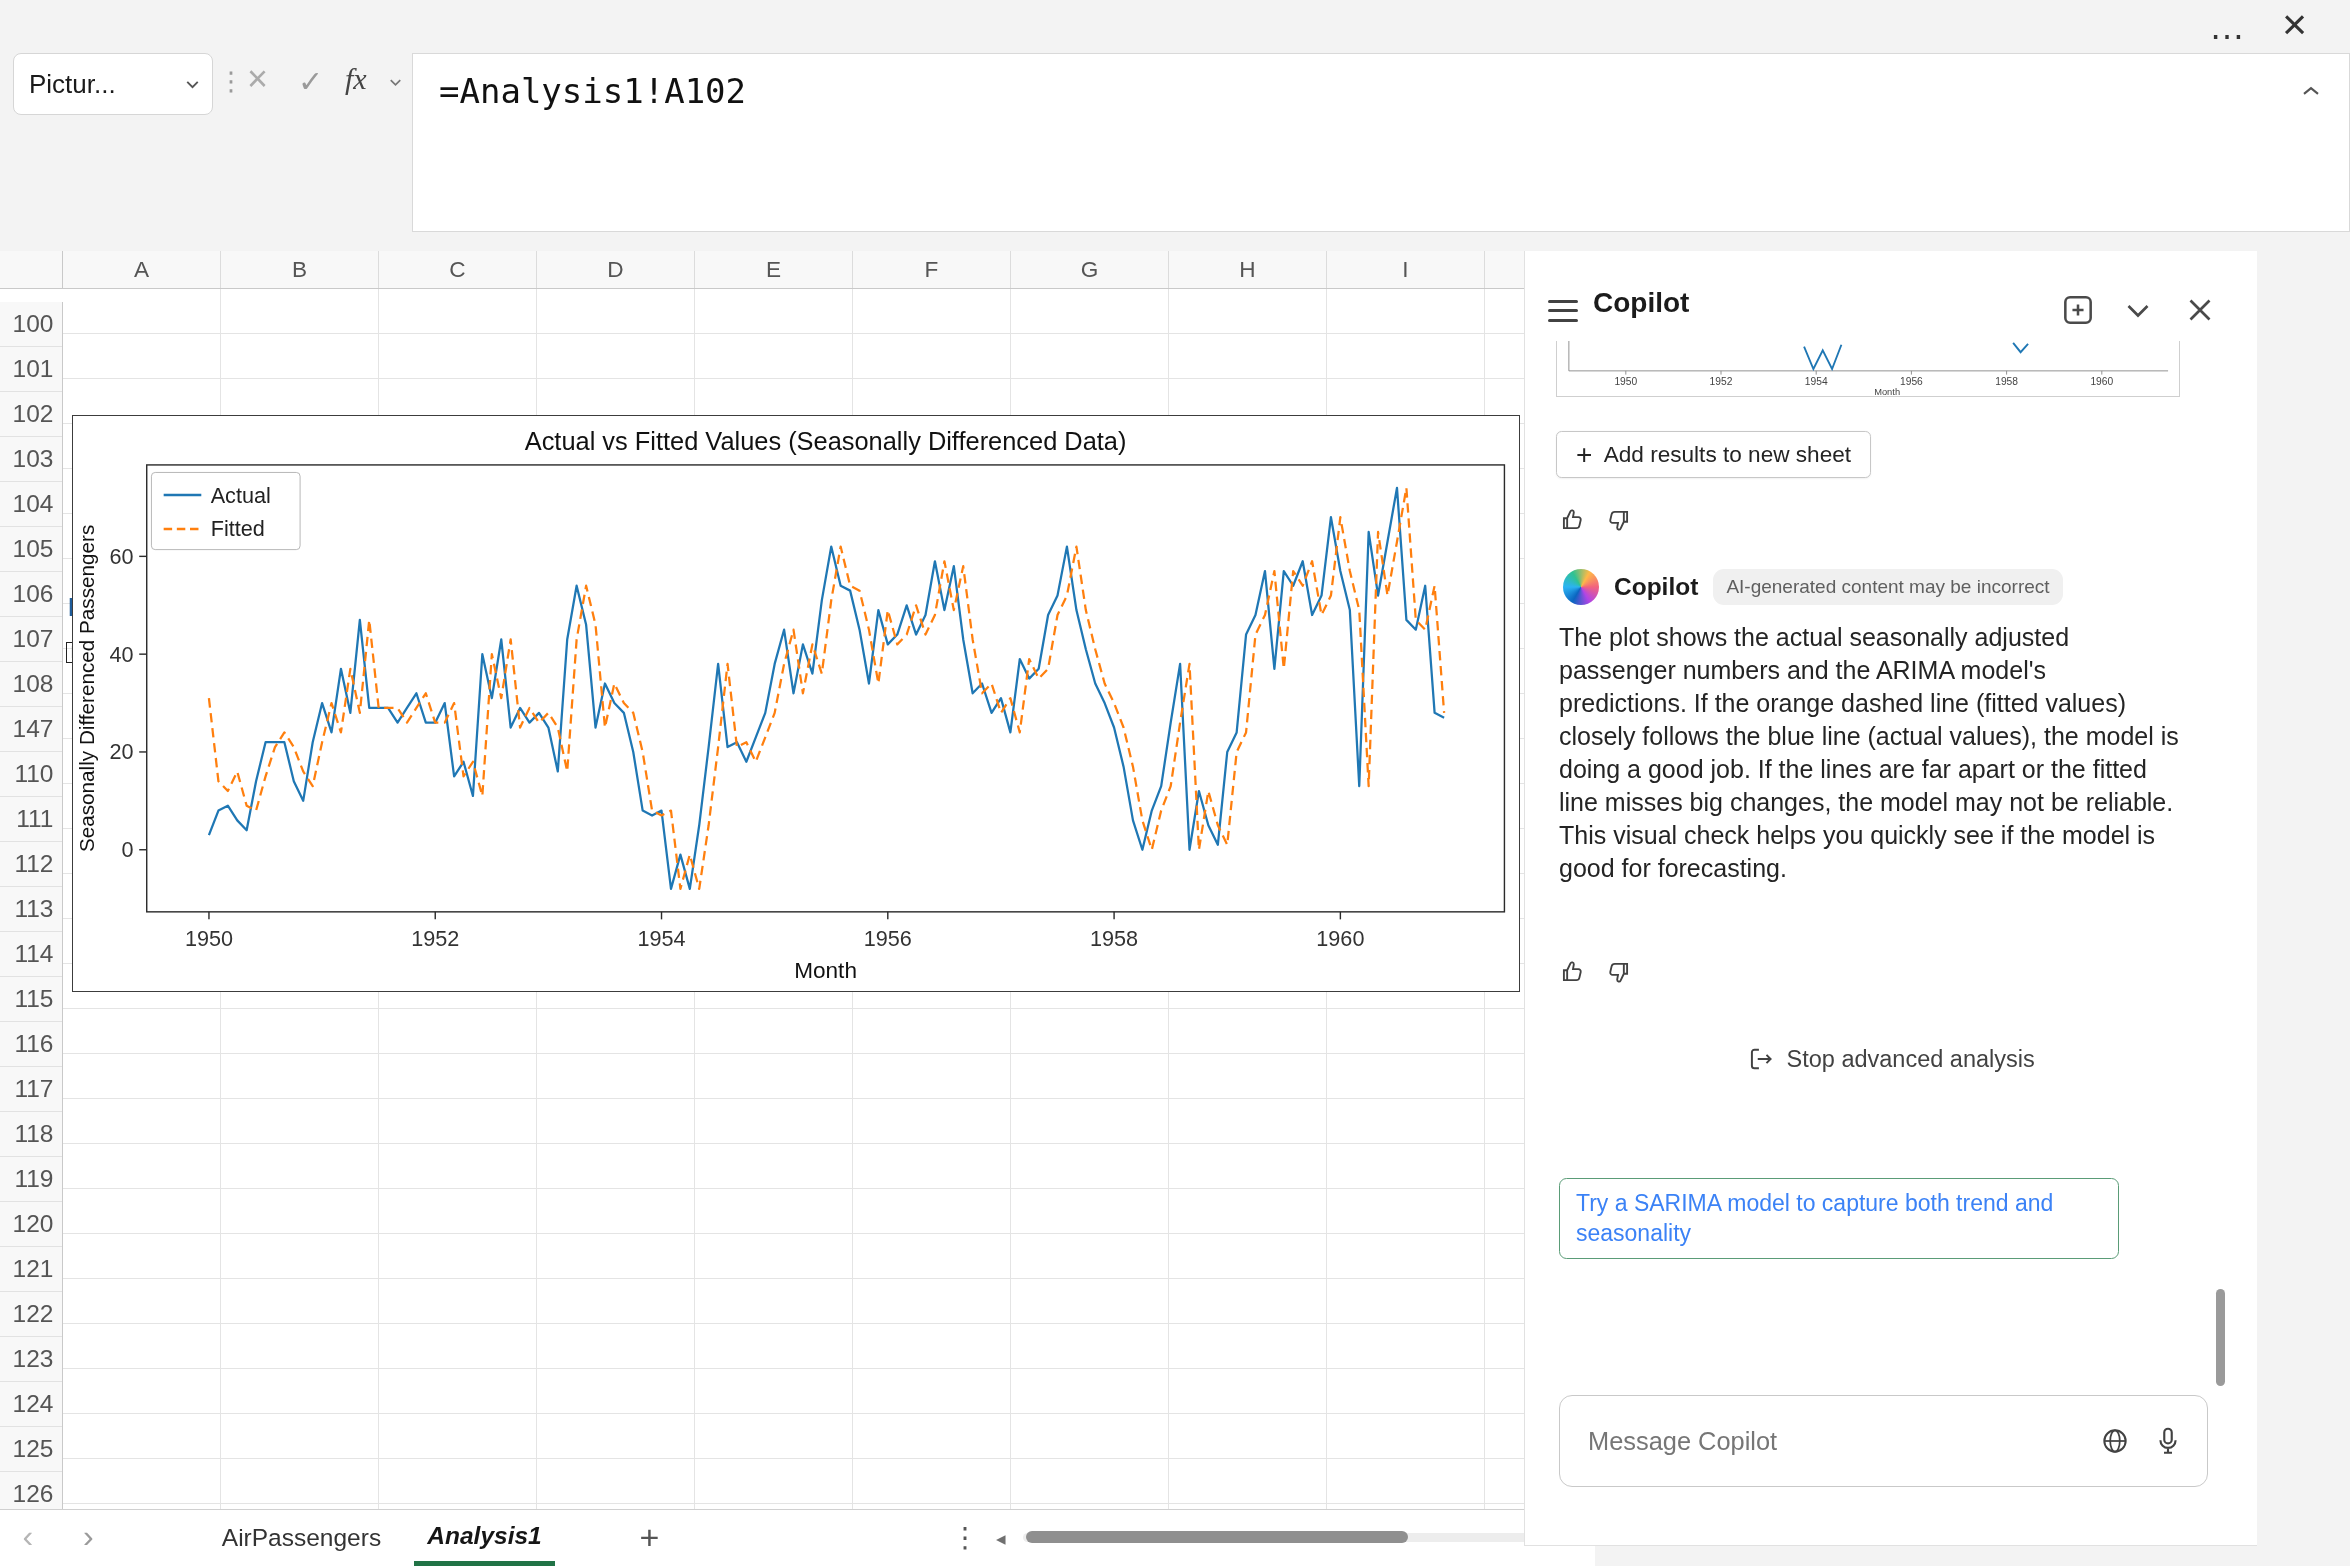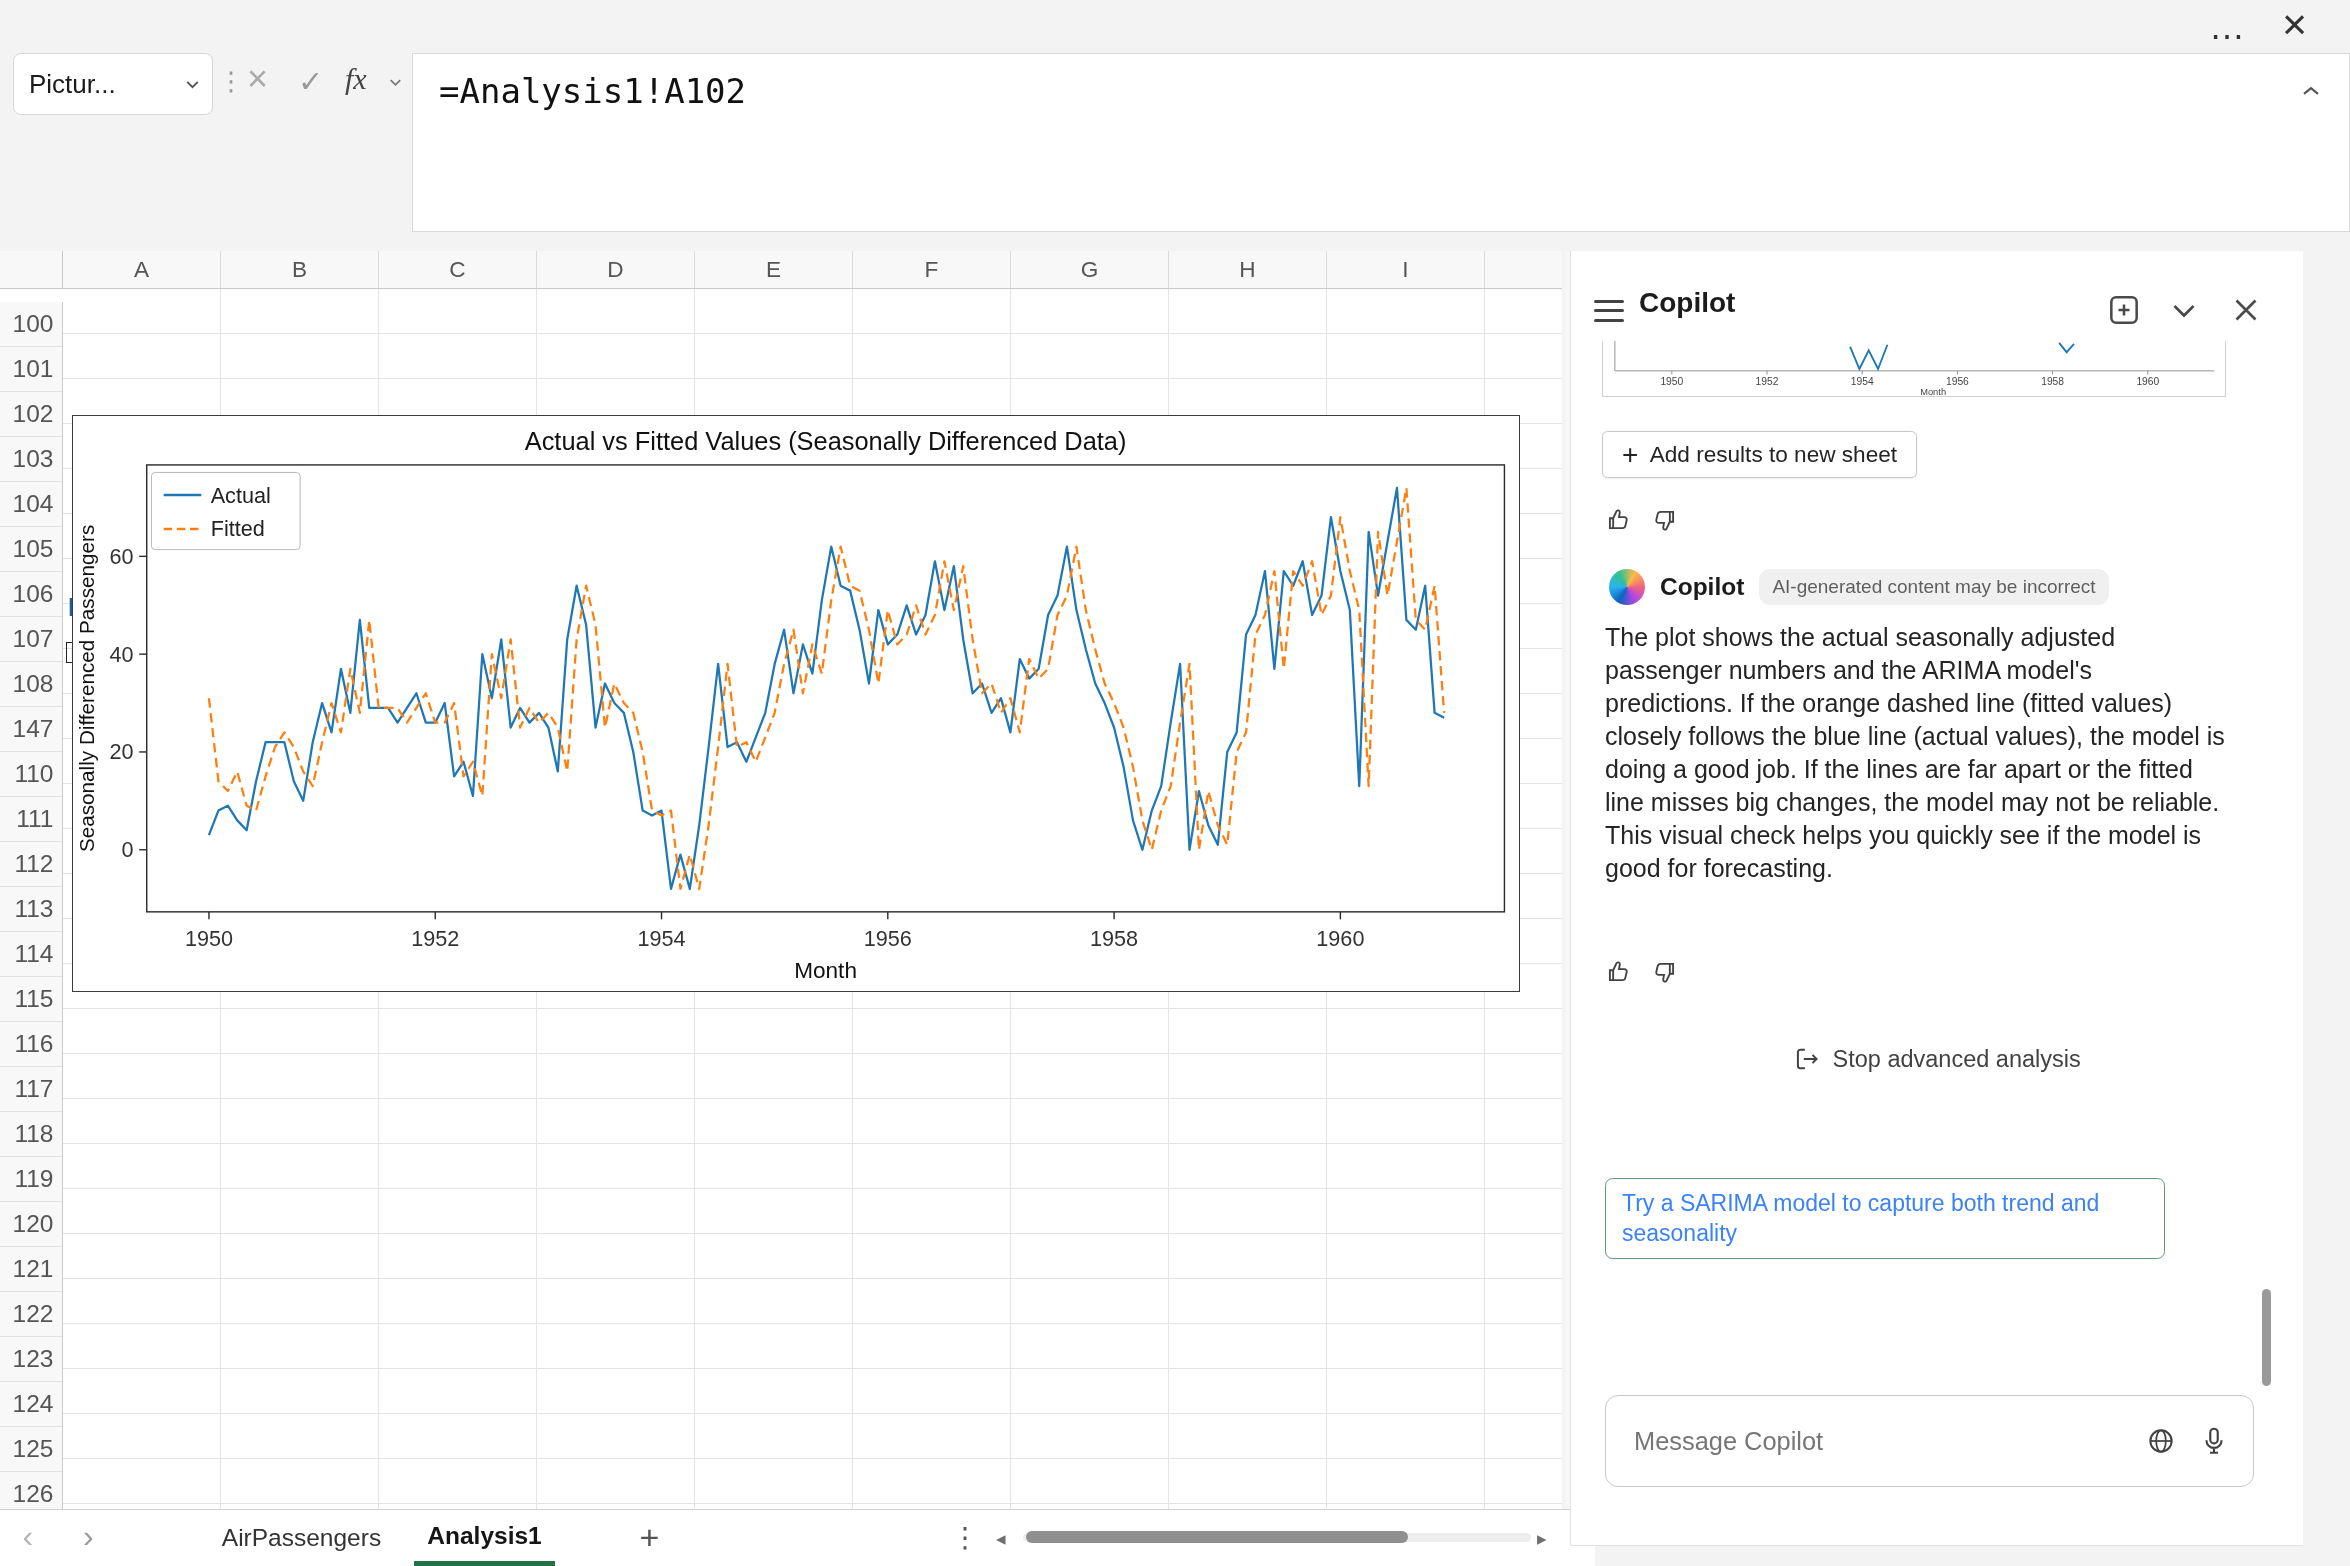--- a/index.html
+++ b/index.html
@@ -57,29 +57,29 @@
   .vscroll { position:absolute; left:1565px; top:251px; width:30px; height:1258px; background:#f7f7f7; }
   .vscroll .arrow { position:absolute; left:0; width:30px; text-align:center; font-size:14px; color:#737373; }
   .v-thumb { position:absolute; left:9.4px; width:11.3px; height:195px; top:1015px;
     background:#8f8f8f; border-radius:5.6px; }
   
   .bottombar { position:absolute; left:0; top:1509px; width:1595px; height:57px; background:#fff;
     border-top:0.9px solid #d0d0d0; }
   .sheet-nav { position:absolute; top:7.5px; font-size:32px; color:#9a9a9a; }
   .tab { position:absolute; top:0; height:56px; display:flex; align-items:center;
     justify-content:center; font-size:24.5px; color:#333; }
-  .tab.active { font-weight:bold; color:#151515; border-bottom:5.6px solid #217346; background:#fff; }
+  .tab.active { font-weight:bold; color:#151515; border-bottom:5.6px solid #217346; background:#fff;font-style:italic; }
   .add-sheet { position:absolute; left:629px; top:7.5px; font-size:34px; color:#555; width:41px; text-align:center; }
   .bb-dots { position:absolute; left:951px; top:11.3px; font-size:28px; color:#555; }
   .hs-arrow { position:absolute; top:17px; font-size:19px; color:#707070; }
   .h-thumb { position:absolute; left:1026px; top:1531px; width:382px; height:12.2px;
     background:#8f8f8f; border-radius:6.6px; z-index:2; }
   .h-track { position:absolute; left:1023px; top:1533px; width:508px; height:8.5px; background:#ededed; border-radius:4.7px; }
   
-  .panel { position:absolute; left:1570px; top:251px; width:733px; height:1295px; background:#fff;
+  .panel { position:absolute; left:1524px; top:251px; width:733px; height:1295px; background:#fff;
     border-left:0.9px solid #e1e1e1; border-bottom:0.9px solid #e1e1e1; }
   .hamburger { position:absolute; left:22.6px; top:49px; width:30px; }
   .hamburger div { height:2.8px; background:#424242; margin-bottom:6.6px; border-radius:1.9px; }
   .panel-title { position:absolute; left:68px; top:36px; font-size:28px; font-weight:bold; color:#1b1b1b; }
   .ph-icon { position:absolute; top:40px; }
   .mini-chart { position:absolute; left:31px; top:90px; width:624px; height:56px; background:#fff;
     border-left:0.9px solid #cfcfcf; border-right:0.9px solid #cfcfcf; border-bottom:0.9px solid #cfcfcf;
     overflow:hidden; }
   .add-results { position:absolute; left:31px; top:180px; height:47px; display:inline-flex;
     align-items:center; gap:11.3px; padding:0 19px; border:0.9px solid #c7c7c7; border-radius:5.6px;

